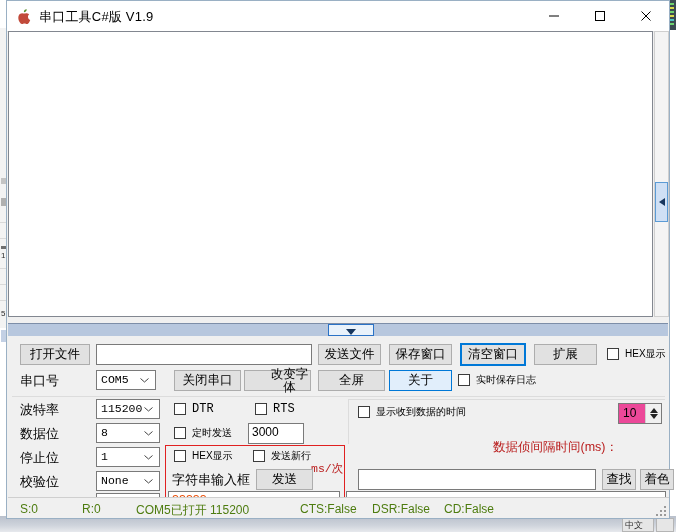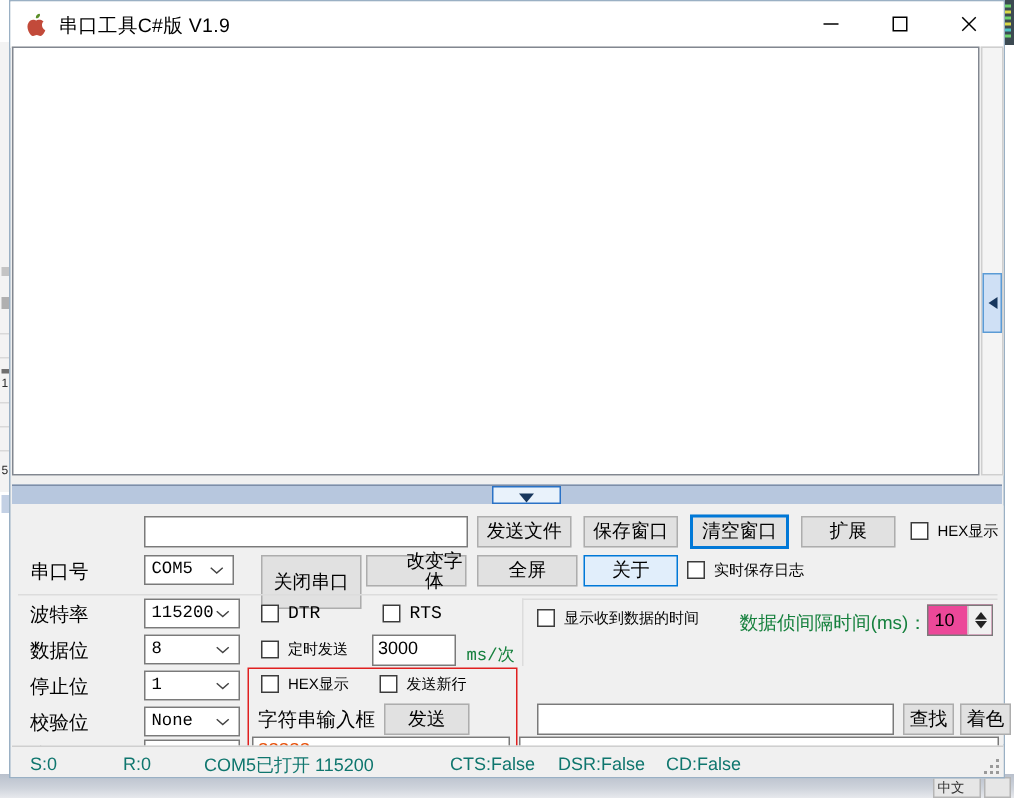--- a/index.html
+++ b/index.html
@@ -78,21 +78,21 @@
   }
   .btn.focus-blue{border:2px solid #0078d7;}
   .btn.light-blue{background:#e1eefb;border:1px solid #0078d7;}
 
   .txtbox{
     position:absolute;box-sizing:border-box;background:#ffffff;
     border:1px solid #7a7a7a;font-size:12px;color:#000;
     padding:1px 3px;line-height:normal;
   }
   .lbl{position:absolute;font-size:13px;color:#000;white-space:nowrap;}
-  .lbl-sm{position:absolute;font-size:11.5px;color:#15803d;white-space:nowrap;}
+  .lbl-sm{position:absolute;font-size:11.5px;color:#b91c1c;white-space:nowrap;margin-top:32px;}
 
   .combo{
     position:absolute;box-sizing:border-box;background:#ffffff;
     border:1px solid #7a7a7a;font-size:12px;color:#000;
   }
   .combo .cval{position:absolute;left:4px;top:2px;font-family:"Liberation Mono","DejaVu Sans Mono",monospace;font-size:11.5px;}
   .combo .chev{position:absolute;right:6px;top:7px;width:9px;height:5px;}
 
   .cbx{position:absolute;}
   .cbx .box{position:absolute;left:0;top:1px;width:12px;height:12px;background:#fff;border:1px solid #3c3c3c;box-sizing:border-box;}
@@ -110,21 +110,21 @@
   #spin .btns{position:absolute;right:0;top:0;width:15px;height:100%;background:#f0f0f0;border-left:1px solid #cfcfcf;}
   #spin .up,#spin .dn{position:absolute;left:4px;width:0;height:0;border-left:4px solid transparent;border-right:4px solid transparent;}
   #spin .up{top:4px;border-bottom:5px solid #222;}
   #spin .dn{bottom:4px;border-top:5px solid #222;}
 
   
   #statusbar{
     position:absolute;left:1px;top:496px;width:661px;height:21px;
     background:#f0f0f0;border-top:1px solid #cfcfcf;box-sizing:border-box;
   }
-  .st{position:absolute;top:4px;font-size:12px;color:#0f766e;white-space:nowrap;}
+  .st{position:absolute;top:4px;font-size:12px;color:#4d7c0f;white-space:nowrap;}
   #grip{position:absolute;right:3px;bottom:2px;width:12px;height:12px;}
   #grip i{position:absolute;width:2px;height:2px;background:#9a9a9a;}
 </style>
 </head>
 <body>
 
 <div id="desktop">
   <div class="bg-left-window"></div>
   <div class="bg-left-blk" style="top:178px;height:6px;"></div>
   <div class="bg-left-blk" style="top:198px;height:8px;background:#b0b0b0;"></div>
@@ -192,38 +192,39 @@
     </div>
   </div>
   <div id="hscroll">
     <div id="hthumb">
       <span class="arrow"></span>
     </div>
   </div>
 
   <div id="panel">
 
+    <div class="btn" style="left:12px;top:7px;width:70px;height:21px;">打开文件</div>
     <div class="txtbox" style="left:88px;top:7px;width:216px;height:21px;" title=""></div>
     <div class="btn" style="left:310px;top:7px;width:63px;height:21px;">发送文件</div>
     <div class="btn" style="left:381px;top:7px;width:63px;height:21px;">保存窗口</div>
     <div class="btn focus-blue" style="left:452px;top:6px;width:66px;height:23px;">清空窗口</div>
     <div class="btn" style="left:526px;top:7px;width:63px;height:21px;">扩展</div>
     <div class="cbx" style="left:599px;top:10px;">
       <span class="box"></span>
       <span class="txt">HEX显示</span>
     </div>
 
     <div class="lbl" style="left:12px;top:35px;">串口号</div>
     <div class="combo" style="left:88px;top:33px;width:60px;height:20px;">
       <span class="cval">COM5</span>
       <svg class="chev" viewBox="0 0 9 5">
           <path d="M0.5 0.5 L4.5 4 L8.5 0.5" fill="none" stroke="#444" stroke-width="1"></path>
         </svg>
     </div>
-    <div class="btn" style="left:166px;top:33px;width:67px;height:36px;">关闭串口</div>
+    <div class="btn" style="left:166px;top:33px;width:67px;height:21px;">关闭串口</div>
     <div class="btn" style="left:236px;top:33px;width:67px;height:21px;padding-left:24px;">改变字体</div>
     <div class="btn" style="left:310px;top:33px;width:67px;height:21px;">全屏</div>
     <div class="btn light-blue" style="left:381px;top:33px;width:63px;height:21px;">关于</div>
     <div class="cbx" style="left:450px;top:36px;">
       <span class="box"></span>
       <span class="txt">实时保存日志</span>
     </div>
 
     <div class="group-line" style="left:4px;top:59px;width:653px;"></div>
 

